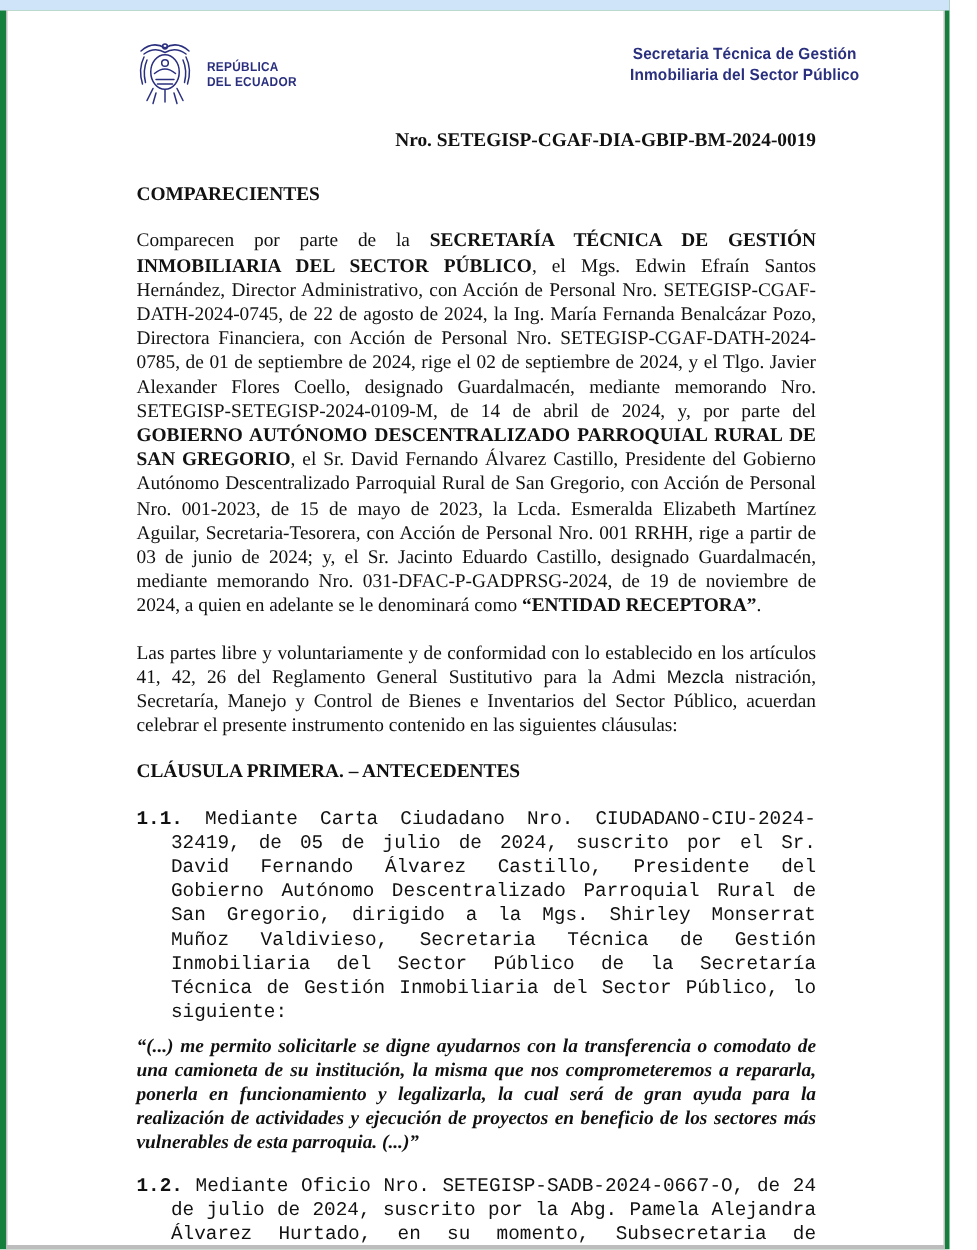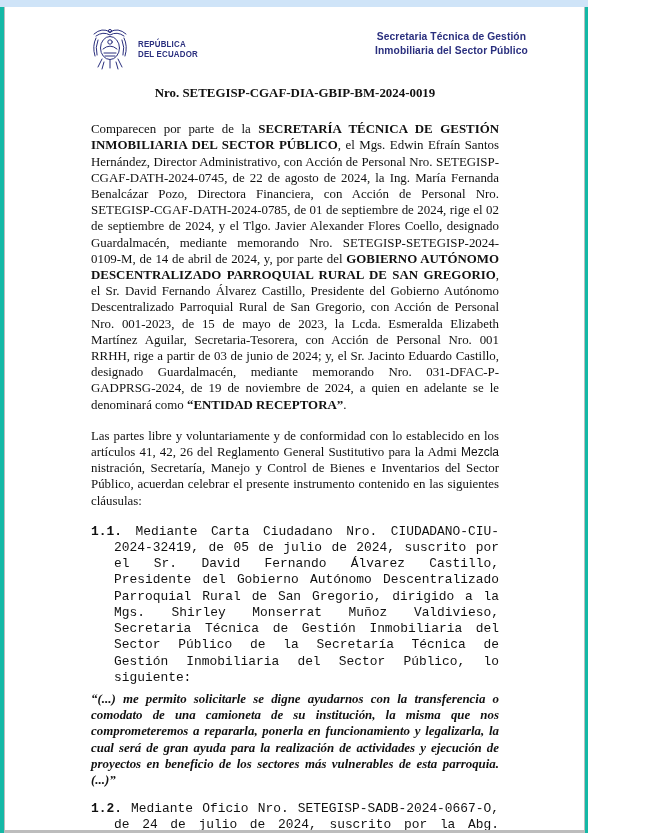--- a/index.html
+++ b/index.html
@@ -7,21 +7,21 @@
     --topbar:#cfe4f8;
     --border:#bdbdbd;
     --text:#111111;
   }
   *{box-sizing:border-box;}
   html,body{margin:0;padding:0;}
   body{
     width:651px;height:833px;overflow:hidden;background:#ffffff;
     font-family:"Liberation Serif","DejaVu Serif",serif;color:var(--text);
   }
-  .screen{position:relative;width:588px;height:833px;background:#14b8a6;}
+  .screen{position:relative;width:633px;height:833px;background:#15803d;}
   .top-strip{position:absolute;top:0;left:0;right:0;height:7px;background:var(--topbar);}
   .page{
     position:absolute;top:7px;left:4px;right:3px;bottom:0;
     background:#ffffff;
     border-left:1.5px solid var(--border);
     border-right:1.5px solid var(--border);
     border-bottom:3px solid var(--border);
     overflow:hidden;
   }
   
@@ -36,21 +36,21 @@
     position:absolute;right:56px;top:23px;text-align:center;
     color:var(--brand);
     font-family:"Liberation Sans","DejaVu Sans",sans-serif;
     font-weight:bold;font-size:10.8px;line-height:13.5px;letter-spacing:.1px;
     transform:scaleX(.95);transform-origin:right center;
   }
   
   .doc-body{position:absolute;left:86px;right:85px;top:78px;}
   .doc-body p{margin:0 0 15px 0;font-size:12.9px;line-height:16.2px;}
   .just{text-align:justify;}
-  .center{text-align:center;}
+  .center{text-align:right;}
   .b{font-weight:bold;}
   .i{font-style:italic;font-weight:bold;}
   .sans{font-family:"Liberation Sans","DejaVu Sans",sans-serif;font-size:12px;}
   .title{margin-bottom:14px !important;}
   .doc-number{margin-bottom:20px !important;}
   .li{padding-left:23px;text-indent:-23px;font-family:Liberation Mono, monospace;}
   .li-first{margin-bottom:5px !important;}
   .quote{margin-left:23px;margin-bottom:13px !important;}
   .caret{
     display:inline-block;width:1.2px;height:13px;background:#000;
@@ -95,25 +95,27 @@
     <div class="org-block">
       <div>Secretaria Técnica de Gestión</div>
       <div>Inmobiliaria del Sector Público</div>
     </div>
 
     <main class="doc-body">
 
 
       <p class="center b doc-number">Nro. SETEGISP-CGAF-DIA-GBIP-BM-2024-0019</p>
 
+      <p class="b">COMPARECIENTES</p>
 
       <p class="just"><span>Comparecen por parte de la </span><span class="b">SECRETARÍA TÉCNICA DE GESTIÓN INMOBILIARIA DEL SECTOR PÚBLICO</span><span>, el Mgs. Edwin Efraín Santos Hernández, Director Administrativo, con Acción de Personal Nro. SETEGISP-CGAF-DATH-2024-0745, de 22 de agosto de 2024, la Ing. María Fernanda Benalcázar Pozo, Directora Financiera, con Acción de Personal Nro. SETEGISP-CGAF-DATH-2024-0785, de 01 de septiembre de 2024, rige el 02 de septiembre de 2024, y el Tlgo. Javier Alexander Flores Coello, designado Guardalmacén, mediante memorando Nro. SETEGISP-SETEGISP-2024-0109-M, de 14 de abril de 2024, y, por parte del </span><span class="b">GOBIERNO AUTÓNOMO DESCENTRALIZADO PARROQUIAL RURAL DE SAN GREGORIO</span><span>, el Sr. David Fernando Álvarez Castillo, Presidente del Gobierno Autónomo Descentralizado Parroquial Rural de San Gregorio, con Acción de Personal Nro. 001-2023, de 15 de mayo de 2023, la Lcda. Esmeralda Elizabeth Martínez Aguilar, Secretaria-Tesorera, con Acción de Personal Nro. 001 RRHH, rige a partir de 03 de junio de 2024; y, el Sr. Jacinto Eduardo Castillo, designado Guardalmacén, mediante memorando Nro. 031-DFAC-P-GADPRSG-2024, de 19 de noviembre de 2024, a quien en adelante se le denominará como </span><span class="b">“ENTIDAD RECEPTORA”</span><span>.</span></p>
 
       <p class="just"><span>Las partes libre y voluntariamente y de conformidad con lo establecido en los artículos 41, 42, 26 del Reglamento General Sustitutivo para la Admi </span><span class="sans">Mezcla</span><span> nistración, Secretaría, Manejo y Control de Bienes e Inventarios del Sector Público, acuerdan celebrar el presente instrumento contenido en las siguientes cláusulas:</span></p>
 
+      <p class="b">CLÁUSULA PRIMERA. – ANTECEDENTES</p>
 
       <p class="just li li-first"><span class="b">1.1.</span><span> Mediante Carta Ciudadano Nro. CIUDADANO-CIU-2024-32419, de 05 de julio de 2024, suscrito por el Sr. David Fernando Álvarez Castillo, Presidente del Gobierno Autónomo Descentralizado Parroquial Rural de San Gregorio, dirigido a la Mgs. Shirley Monserrat Muñoz Valdivieso, Secretaria Técnica de Gestión Inmobiliaria del Sector Público de la Secretaría Técnica de Gestión Inmobiliaria del Sector Público, lo siguiente:</span></p>
 
       <p class="just quote"><span class="i">“(...) me permito solicitarle se digne ayudarnos con la transferencia o comodato de una camioneta de su institución, la misma que nos comprometeremos a repararla, ponerla en funcionamiento y legalizarla, la cual será de gran ayuda para la realización de actividades y ejecución de proyectos en beneficio de los sectores más vulnerables de esta parroquia. (...)”</span></p>
 
       <p class="just li"><span class="b">1.2.</span><span> Mediante Oficio Nro. SETEGISP-SADB-2024-0667-O, de 24 de julio de 2024, suscrito por la Abg. Pamela Alejandra Álvarez Hurtado, en su momento, Subsecretaria de Administración de Bienes de la Secretaría Técnica de Gestión Inmobiliaria del Sector Público, dirigido al Sr. David Fernando Álvarez Castillo, Presidente del Gobierno Autónomo Descentralizado Parroquial Rural de San Gregorio, lo siguiente:</span></p>
 
     </main>
   </div>
 </div>

